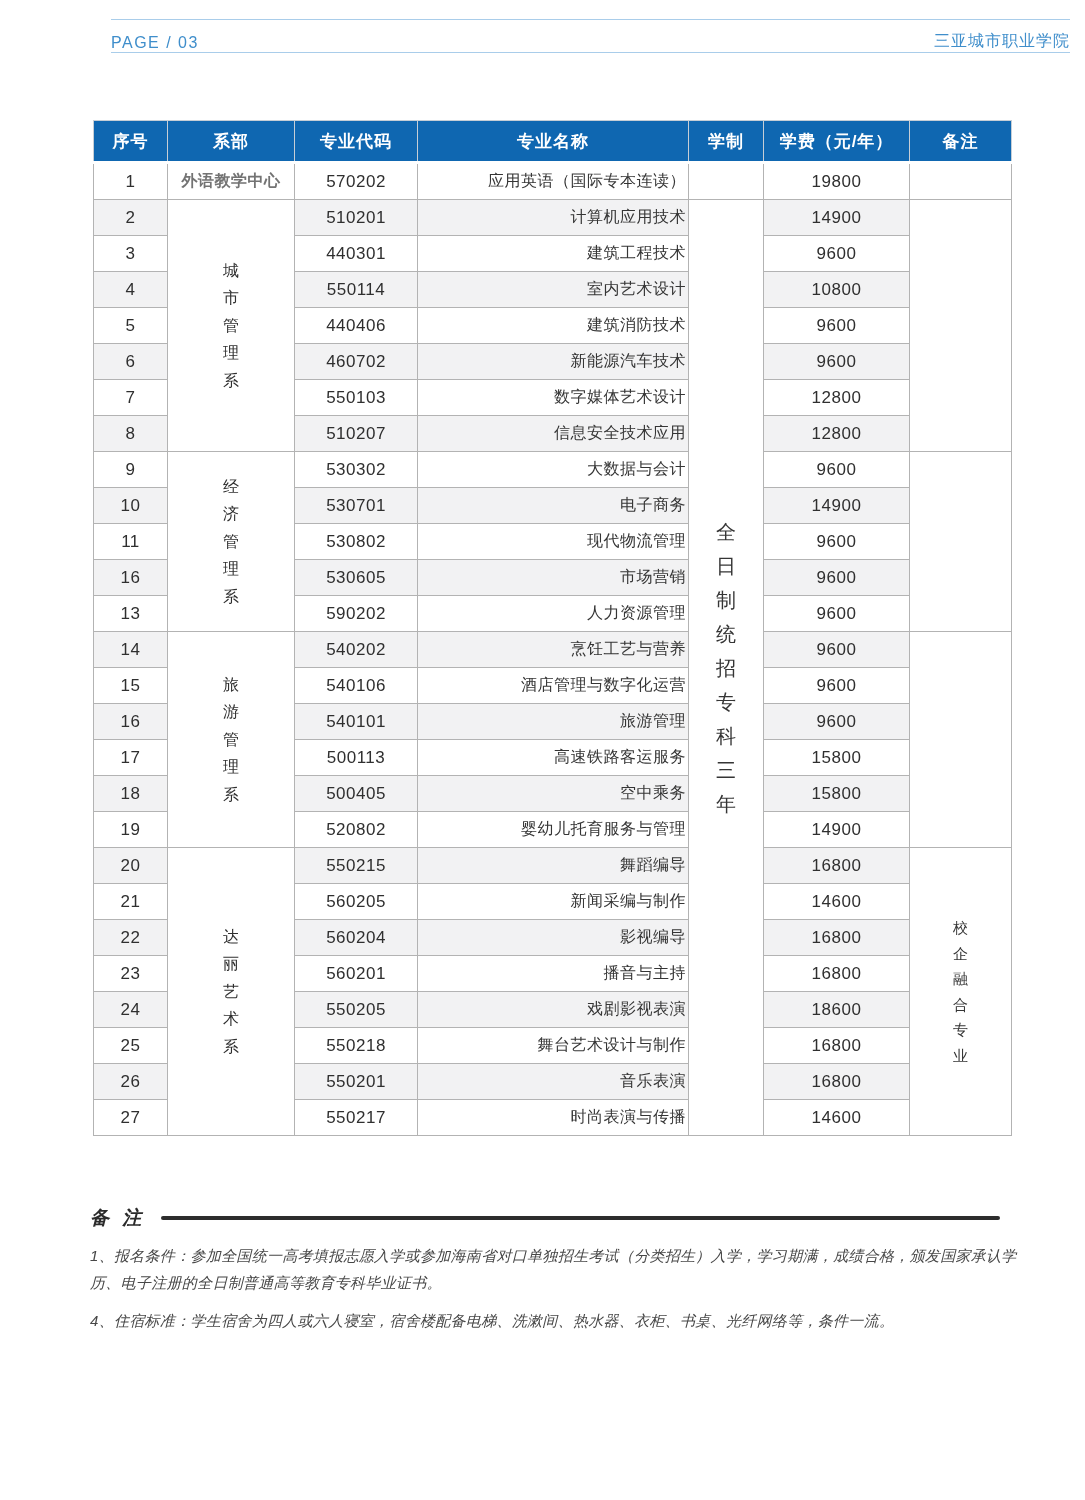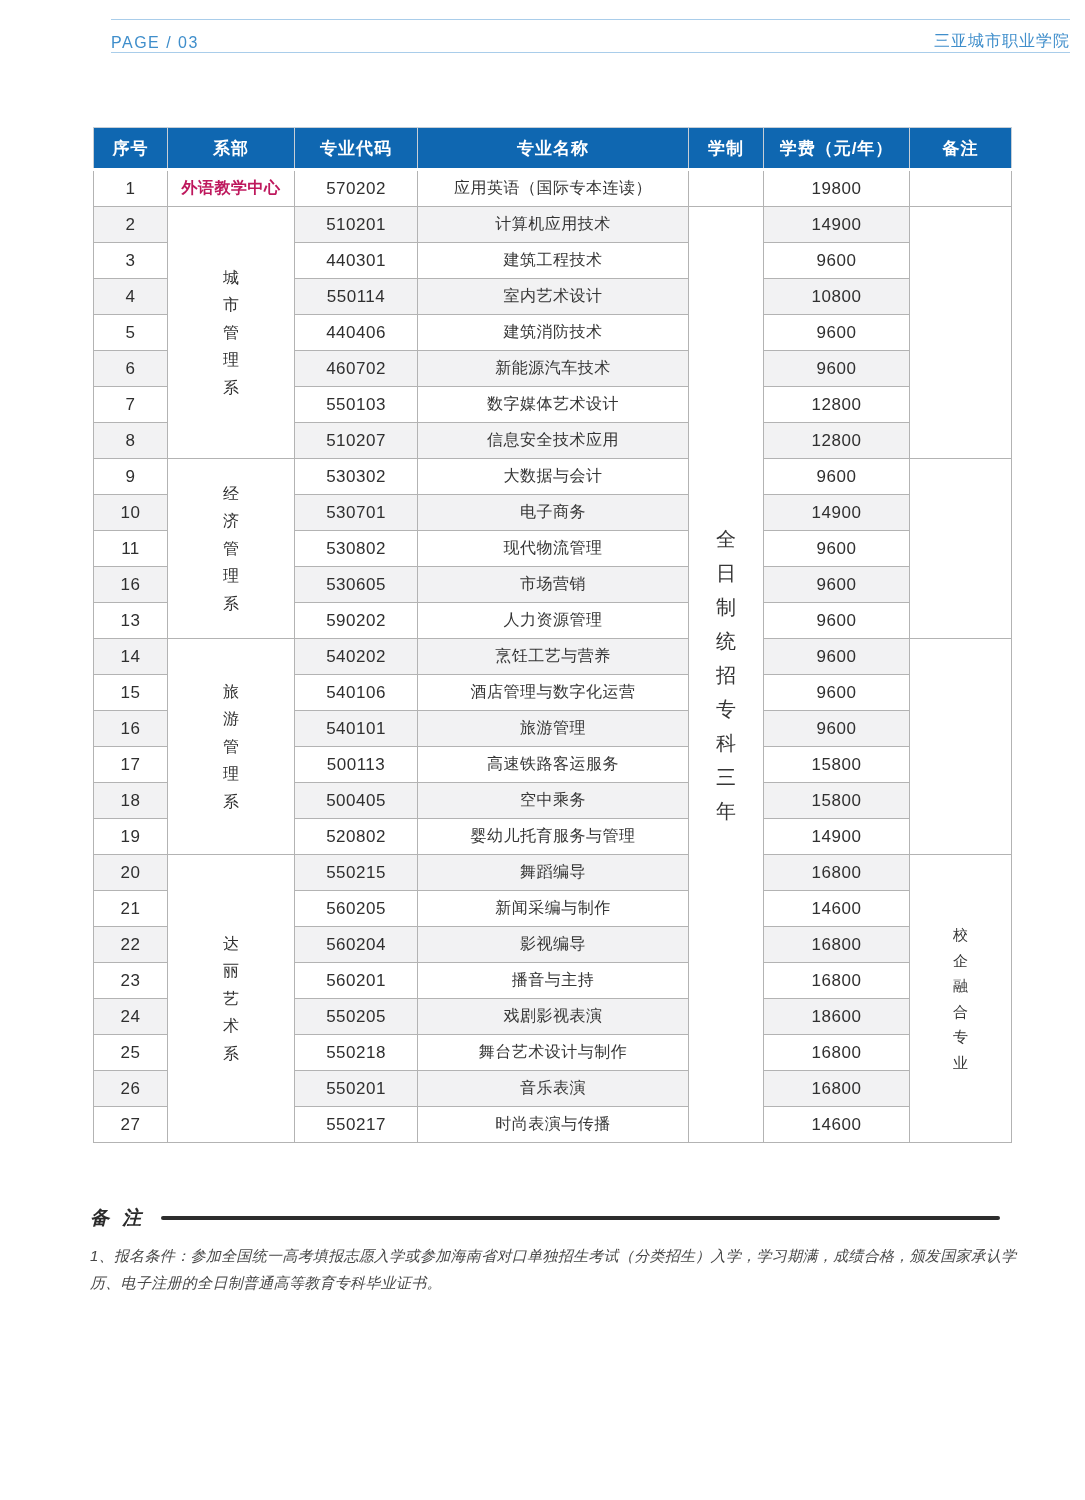--- a/index.html
+++ b/index.html
@@ -11,35 +11,35 @@
   
   .page-head{
     position:absolute;left:63px;top:19px;width:959px;height:32px;
     border-top:1px solid #a9cdea;border-bottom:1px solid #a9cdea;
     display:flex;justify-content:space-between;align-items:flex-end;
     color:#3f8ecb;font-size:16px;margin-left:48px;
   }
   .page-head .pg{letter-spacing:1.5px;}
   .page-head .school{letter-spacing:1px;}
   
-  .table-wrap{position:absolute;left:85px;top:127px;width:918px;padding-left:8px;}
+  .table-wrap{position:absolute;left:85px;top:120px;width:918px;padding-left:8px;}
   table{border-collapse:collapse;width:100%;table-layout:fixed;border:1px solid #979797;}
   th{
     background:#0f67b1;color:#ffffff;font-size:17px;font-weight:bold;
     height:40px;padding:0;text-align:center;letter-spacing:1px;
     border:1px solid #c6ced6;border-bottom:3px solid #ffffff;
   }
   td{
     border:1px solid #b3b3b3;height:35px;padding:0 2px;text-align:center;
     vertical-align:middle;background:#ffffff;font-size:16px;color:#353535;
   }
   td.alt{background:#f2f2f3;}
   td.c-no,td.c-code,td.c-fee{font-size:17px;color:#2f2f2f;letter-spacing:.5px;}
-  td.c-name{letter-spacing:.5px;}
-  .dept-h{font-weight:bold;font-size:16px;color:#be185d;letter-spacing:.5px;}
+  td.c-name{letter-spacing:.5px;text-align:right;}
+  .dept-h{font-weight:bold;font-size:16px;color:#737373;letter-spacing:.5px;}
   .vtext{width:1.15em;margin:0 auto;word-break:break-all;white-space:normal;text-align:center;}
   .dept-v{font-weight:normal;font-size:16px;line-height:1.72;color:#2f2f2f;}
   .dur-v{font-size:20px;line-height:1.7;color:#353535;}
   .remark-v{font-size:15px;line-height:1.7;color:#353535;}
   
   .notes{position:absolute;left:90px;top:1205px;width:952px;font-style:italic;}
   .notes-head{display:flex;align-items:center;margin-bottom:12px;}
   .notes-title{font-size:19px;font-weight:bold;color:#2b2b2b;letter-spacing:4px;white-space:nowrap;}
   .notes-rule{flex:1;height:4px;background:#2d2d2d;margin-left:16px;margin-right:42px;border-radius:2px;}
   .note-item{margin:0 0 12px 0;font-size:15px;line-height:1.78;color:#474747;letter-spacing:.3px;}
@@ -267,14 +267,15 @@
   </table>
 </div>
 
 <div class="notes">
   <div class="notes-head">
     <span class="notes-title">备 注</span>
     <span class="notes-rule"></span>
   </div>
   <div>
       <p class="note-item">1、报名条件：参加全国统一高考填报志愿入学或参加海南省对口单独招生考试（分类招生）入学，学习期满，成绩合格，颁发国家承认学历、电子注册的全日制普通高等教育专科毕业证书。</p>
+      <p class="note-item">4、住宿标准：学生宿舍为四人或六人寝室，宿舍楼配备电梯、洗漱间、热水器、衣柜、书桌、光纤网络等，条件一流。</p>
     </div>
 </div>
 
 </body></html>

